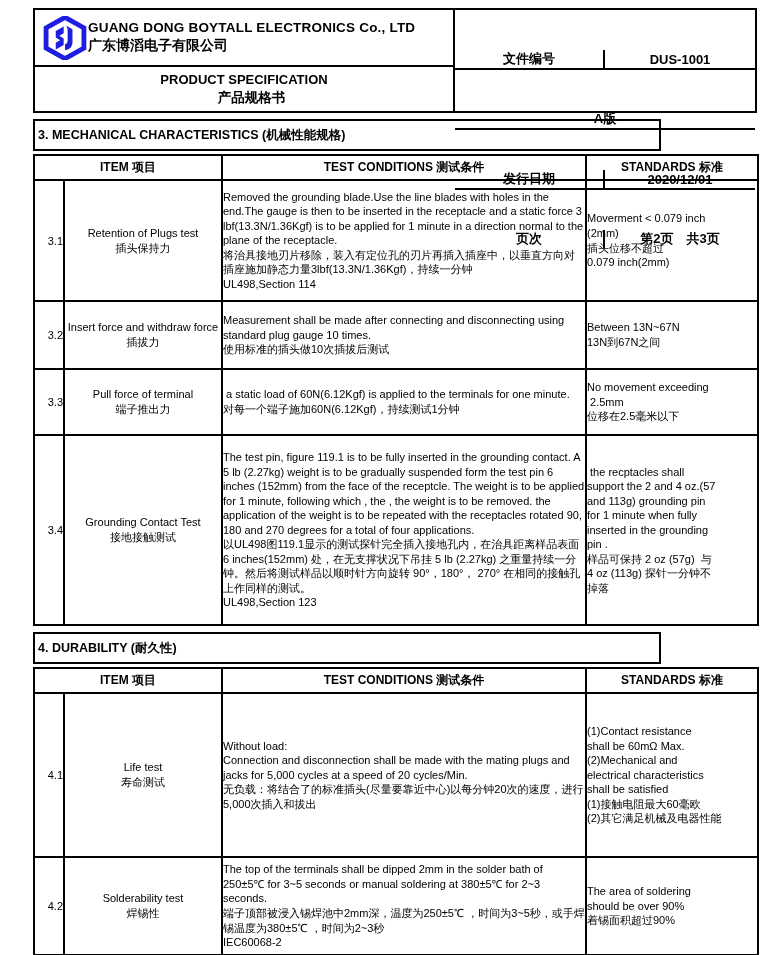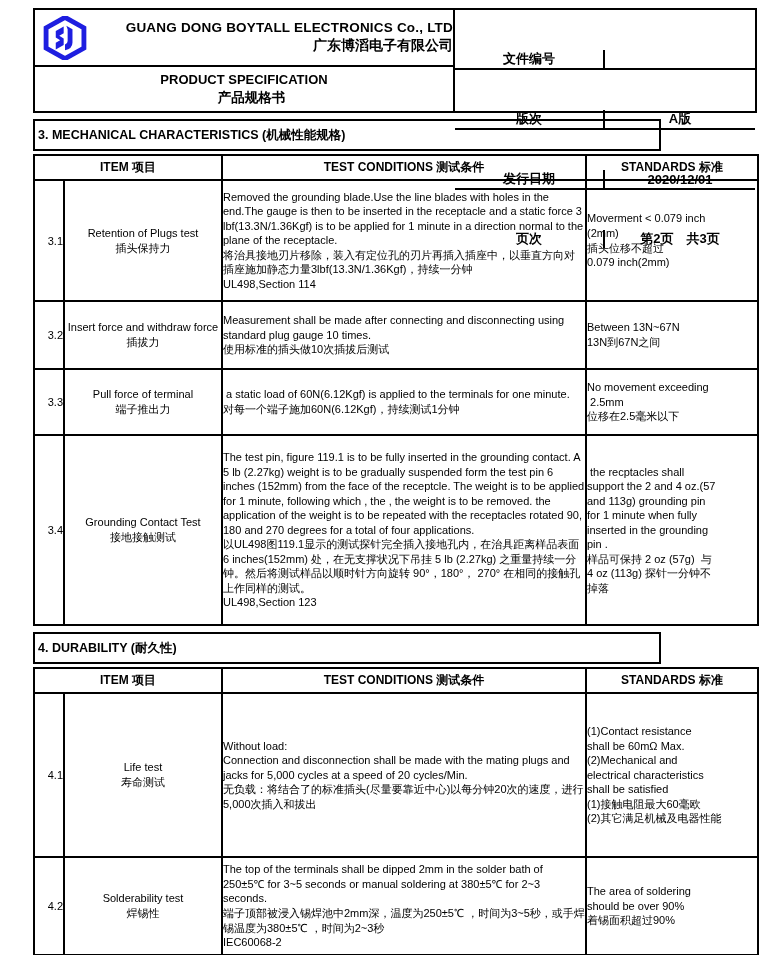--- a/index.html
+++ b/index.html
@@ -15,21 +15,21 @@
   .header{display:flex;height:105px;}
   .hleft{
     box-sizing:border-box;width:422px;border:2px solid #000;
     display:flex;flex-direction:column;
   }
   .hleft-top{
     box-sizing:border-box;flex:0 0 57px;border-bottom:2px solid #000;
     display:flex;align-items:center;
   }
   .logo{width:46px;height:44px;margin-left:7px;flex:0 0 auto;}
-  .company{flex:1;text-align:right;font-weight:bold;}
+  .company{flex:1;text-align:left;font-weight:bold;}
   .company-en{font-size:13.5px;letter-spacing:0.2px;}
   .company-cn{font-size:14px;margin-top:2px;}
   .hleft-bottom{
     flex:1;display:flex;flex-direction:column;justify-content:center;
     text-align:center;font-weight:bold;
   }
   .title-en{font-size:13px;}
   .title-cn{font-size:13.5px;margin-top:2px;padding-left:15px;}
   .hright{
     box-sizing:border-box;width:302px;border:2px solid #000;border-left:none;
@@ -95,23 +95,23 @@
       </div>
       <div class="hleft-bottom">
         <div class="title-en">PRODUCT SPECIFICATION</div>
         <div class="title-cn">产品规格书</div>
       </div>
     </div>
 
     <div class="hright">
       <div class="hrow">
         <div class="hlabel">文件编号</div>
-      </div>
-      <div class="hrow">
-        <div class="hlabel">版次</div>
+        <div class="hvalue">DUS-1001</div>
+      </div>
+      <div class="hrow">
         <div class="hvalue">A版</div>
       </div>
       <div class="hrow">
         <div class="hlabel">发行日期</div>
         <div class="hvalue">2020/12/01</div>
       </div>
       <div class="hrow">
         <div class="hlabel">页次</div>
         <div class="hvalue">第2页　共3页</div>
       </div>

